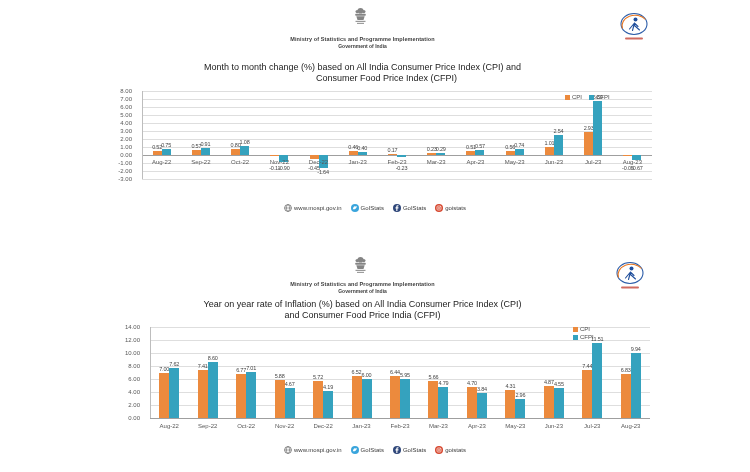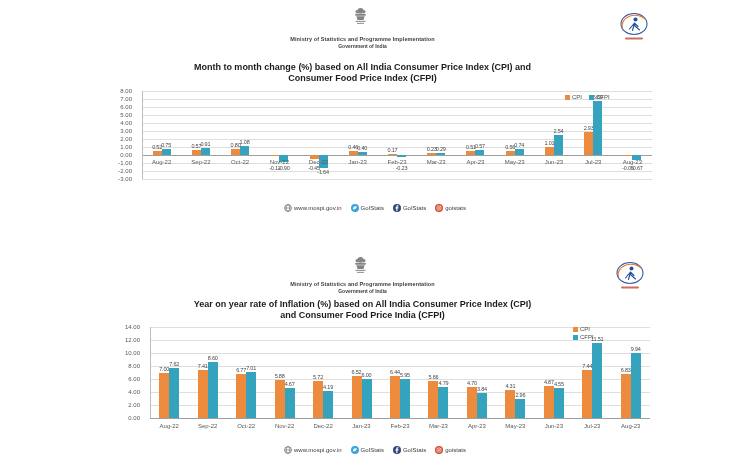--- a/index.html
+++ b/index.html
@@ -5,21 +5,21 @@
   html,body{margin:0;padding:0;}
   body{
     width:750px;height:472px;overflow:hidden;background:#ffffff;
     font-family:"Liberation Sans",sans-serif;position:relative;
     -webkit-font-smoothing:antialiased;
   }
   .abs{position:absolute;}
   .center-line{left:0;width:725px;text-align:center;}
   .ministry{font-size:5.5px;font-weight:bold;color:#3d3d3d;letter-spacing:.1px;}
   .gov{font-size:5px;font-weight:bold;color:#3d3d3d;}
-  .chart-title{font-size:9px;font-weight:bold;color:#1c1c1c;}
+  .chart-title{font-size:9px;font-weight:normal;color:#1c1c1c;}
   .chart{position:absolute;}
   .gridline{position:absolute;height:1px;background:#dedede;}
   .gridline.zero{background:#9f9f9f;}
   .yaxisline{position:absolute;width:1px;background:#bdbdbd;}
   .ytick{position:absolute;text-align:right;font-size:6px;color:#595959;line-height:7px;}
   .xtick{position:absolute;text-align:center;font-size:6px;color:#595959;line-height:7px;white-space:nowrap;}
   .bar{position:absolute;}
   .vlabel{position:absolute;width:20px;text-align:center;font-size:5.5px;letter-spacing:-.2px;color:#474747;line-height:6px;}
   .legend{position:absolute;display:flex;gap:7px;align-items:flex-start;}
   .legend.vert{flex-direction:column;gap:2px;}
@@ -56,21 +56,21 @@
       <circle cx="19.5" cy="8.5" r="2" fill="#1f4e9c"></circle>
       <path d="M13.5 18 L18.5 12 L22 15.5 M18.5 12 L16.5 19.5 M18.5 14.5 L23.5 19" stroke="#1f4e9c" stroke-width="1.1" fill="none" stroke-linecap="round"></path>
       <rect x="9" y="26.5" width="18" height="2" rx="1" fill="#c0392b" opacity="0.75"></rect>
     </svg>
   </div>
 
   <div class="abs center-line ministry" style="top:36px;">Ministry of Statistics and Programme Implementation</div>
   <div class="abs center-line gov" style="top:43px;">Government of India</div>
 
   <div class="abs center-line chart-title" style="top:62px;">Month to month change (%) based on All India Consumer Price Index (CPI) and</div>
-  <div class="abs center-line chart-title" style="top:73px;">Consumer Food Price Index (CFPI)</div>
+  <div class="abs center-line chart-title" style="top:73px;margin-left:24px;">Consumer Food Price Index (CFPI)</div>
 
   <div class="chart" style="left:95px;top:88px;width:572px;height:100px;">
       <div class="gridline" style="left: 47px; width: 510px; top: 3px;"></div>
       <div class="ytick" style="left: 0px; width: 37px; top: -0.5px;">8.00</div>
       <div class="gridline" style="left: 47px; width: 510px; top: 11px;"></div>
       <div class="ytick" style="left: 0px; width: 37px; top: 7.5px;">7.00</div>
       <div class="gridline" style="left: 47px; width: 510px; top: 19px;"></div>
       <div class="ytick" style="left: 0px; width: 37px; top: 15.5px;">6.00</div>
       <div class="gridline" style="left: 47px; width: 510px; top: 27px;"></div>
       <div class="ytick" style="left: 0px; width: 37px; top: 23.5px;">5.00</div>

